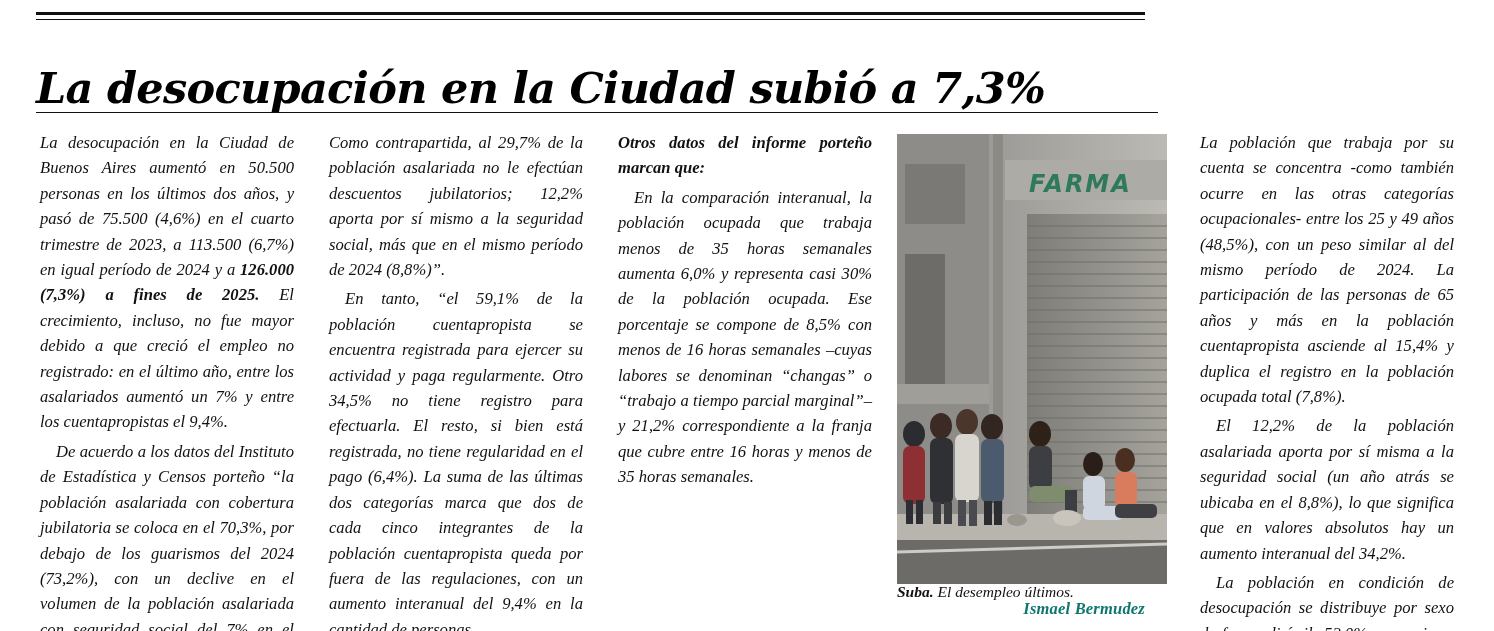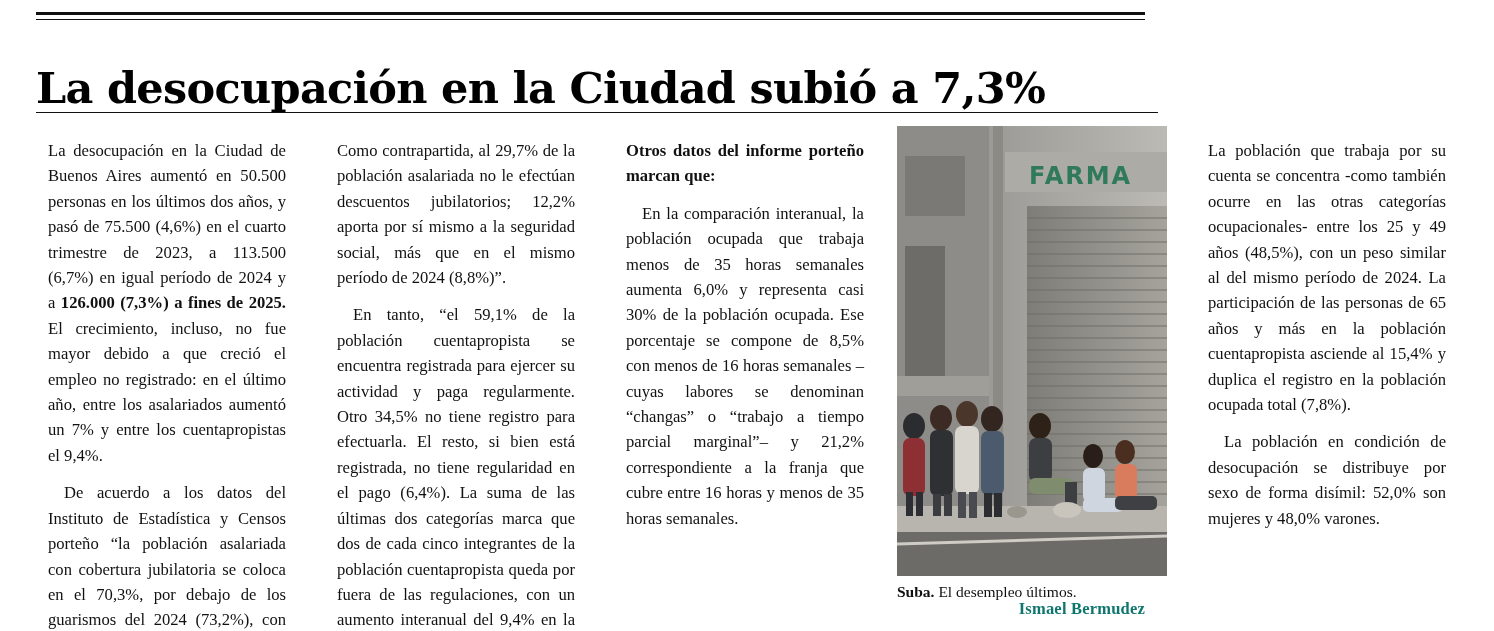--- a/index.html
+++ b/index.html
@@ -13,20 +13,21 @@
     font-family: "Liberation Serif", serif;
     color: #111111;
     overflow: hidden;
   }
   .page {
     position: relative;
     width: 1181px;
     height: 631px;
     box-sizing: border-box;
     padding: 0 52px;
+    font-style: italic;
   }
   .rule-top {
     position: absolute;
     left: 36px;
     right: 36px;
     top: 12px;
     height: 3px;
     background: #111111;
   }
   .rule-top2 {
@@ -69,21 +70,21 @@
     top: 0;
     width: 262px;
     font-size: 16.6px;
     line-height: 25.4px;
     text-align: justify;
     text-justify: inter-word;
     hyphens: auto;
     color: #111111;
   }
   .col p {
-    margin: 12px;
+    margin: 4px;
     text-indent: 16px;
   }
   .col p.first {
     text-indent: 0;
   }
   .col1 { left: 0; }
   .col2 { left: 289px; }
   .col3 { left: 578px; }
   .col4 { left: 1160px; width: 262px; }
   b, .bold { font-weight: 700; }
@@ -93,21 +94,21 @@
   .photo-wrap {
     position: absolute;
     left: 861px;
     top: 0;
     width: 270px;
     height: 485px;
   }
   .photo {
     position: absolute;
     left: 0;
-    top: 0;
+    top: 8px;
     width: 270px;
     height: 450px;
     overflow: hidden;
     background: #be185d;
   }
   .photo svg { display: block; }
   .caption {
     position: absolute;
     left: 0;
     top: 456px;
@@ -258,20 +259,21 @@
 
           <ellipse cx="170" cy="384" rx="14" ry="8" fill="#c9c5bd"></ellipse>
           <ellipse cx="120" cy="386" rx="10" ry="6" fill="#9a978f"></ellipse>
         </svg>
       </div>
       <div class="caption"><b>Suba.</b><span> El desempleo últimos.</span></div>
     </div>
 
     <div class="col col4">
       <p class="first">La población que trabaja por su cuenta se concentra -como también ocurre en las otras categorías ocupacionales- entre los 25 y 49 años (48,5%), con un peso similar al del mismo período de 2024. La participación de las personas de 65 años y más en la población cuentapropista asciende al 15,4% y duplica el registro en la población ocupada total (7,8%).</p>
+      <p>El 12,2% de la población asalariada aporta por sí misma a la seguridad social (un año atrás se ubicaba en el 8,8%), lo que significa que en valores absolutos hay un aumento interanual del 34,2%.</p>
       <p>La población en condición de desocupación se distribuye por sexo de forma disímil: 52,0% son mujeres y 48,0% varones.</p>
 
     </div>
 
   </div>
 
   <div class="byline">Ismael Bermudez</div>
 
 </div>
 

